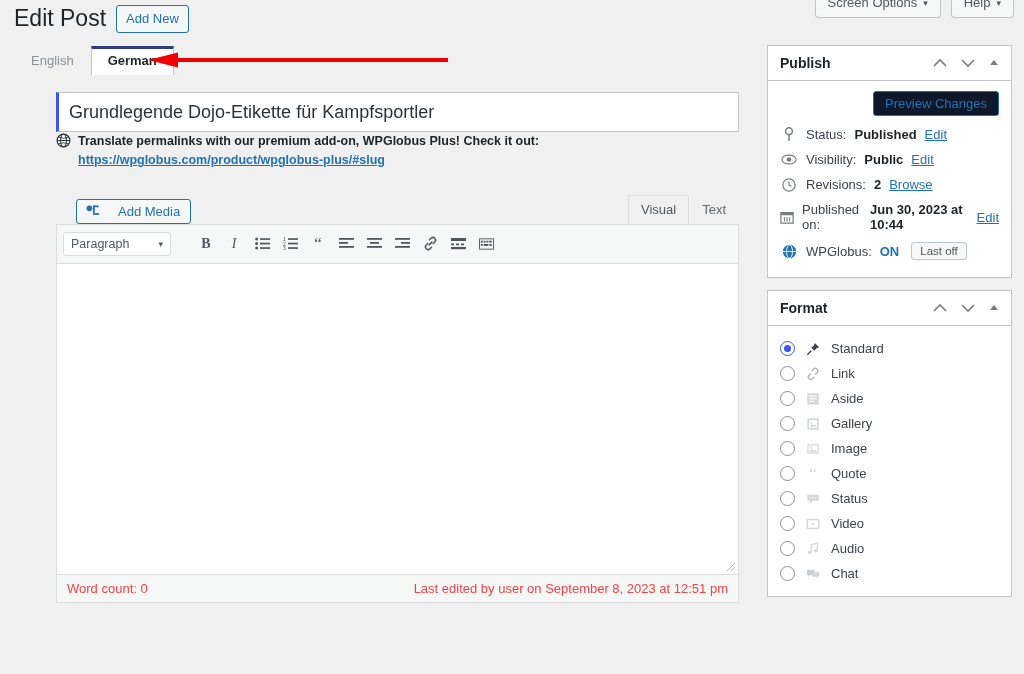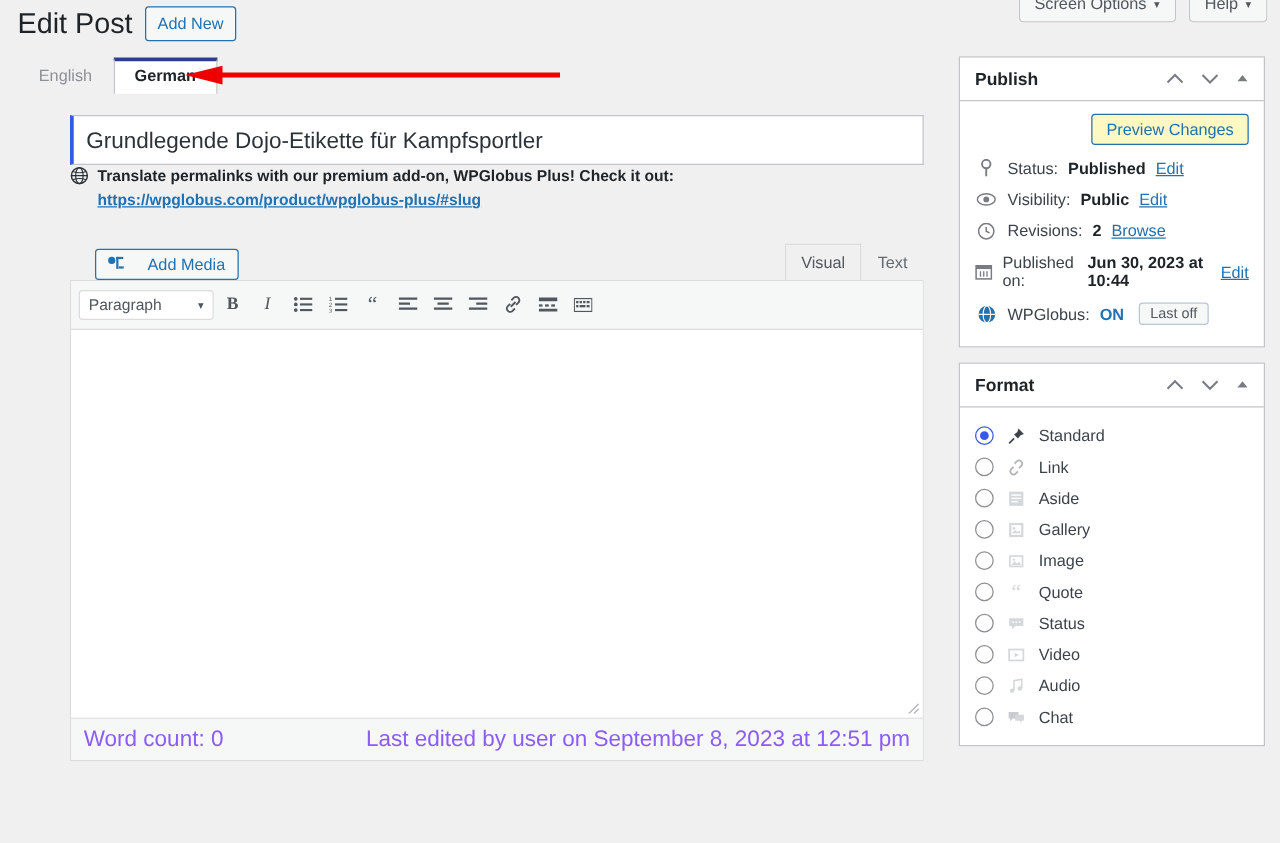--- a/index.html
+++ b/index.html
@@ -141,21 +141,21 @@
     border-bottom: 1px solid #dcdcde;
     display: flex; align-items: center; gap: 2px;
     padding: 6px 6px;
   }
   .para-select {
     border: 1px solid #dcdcde; background: #fff;
     border-radius: 3px;
     font-size: 12.5px; color: #50575e;
     height: 24px; width: 108px;
     display: flex; align-items: center; justify-content: space-between;
-    padding: 0 7px; margin-right: 0; cursor: pointer;
+    padding: 0 7px; margin-right: 20px; cursor: pointer;
   }
   .tb-btn {
     width: 26px; height: 26px;
     display: flex; align-items: center; justify-content: center;
     cursor: pointer; color: #50575e;
     border-radius: 2px;
   }
   .tb-btn b { font-size: 14px; font-family: "Liberation Serif", serif; }
   .tb-btn i { font-size: 14px; font-family: "Liberation Serif", serif; }
   .editor-body {
@@ -165,21 +165,21 @@
   }
   .resize-handle {
     position: absolute; right: 3px; bottom: 3px;
     width: 10px; height: 10px;
   }
   .editor-status {
     border-top: 1px solid #dcdcde;
     background: #f6f7f7;
     display: flex; justify-content: space-between;
     padding: 6px 10px;
-    font-size: 18px; color: #8b5cf6;
+    font-size: 13px; color: #ef4444;
   }
 
   
   .sidebar {
     position: absolute; left: 757px; top: 45px;
     width: 255px;
   }
   .panel {
     background: #fff;
     border: 1px solid #c3c4c7;
@@ -192,21 +192,21 @@
     border-bottom: 1px solid #c3c4c7;
   }
   .panel-title { font-size: 14px; font-weight: bold; color: #1d2327; }
   .panel-ctrls { display: flex; align-items: center; gap: 14px; }
   .panel-ctrls span { color: #787c82; cursor: pointer; display:flex; }
 
   .panel-body { padding: 10px 12px 12px 12px; }
   .preview-row { display: flex; justify-content: flex-end; margin-bottom: 6px; }
   .preview-btn {
     border: 1px solid #2271b1; color: #2271b1;
-    background: #fef9c3; border-radius: 3px;
+    background: #0f172a; border-radius: 3px;
     padding: 4px 11px; font-size: 13px; cursor: pointer;
   }
   .meta-row {
     display: flex; align-items: center; gap: 8px;
     font-size: 13px; color: #3c434a;
     padding: 5px 0;
   }
   .meta-row .ico { width: 18px; display: flex; justify-content: center; color: #787c82; }
   .meta-row b { color: #1d2327; }
   .meta-row a { color: #2271b1; text-decoration: underline; }

